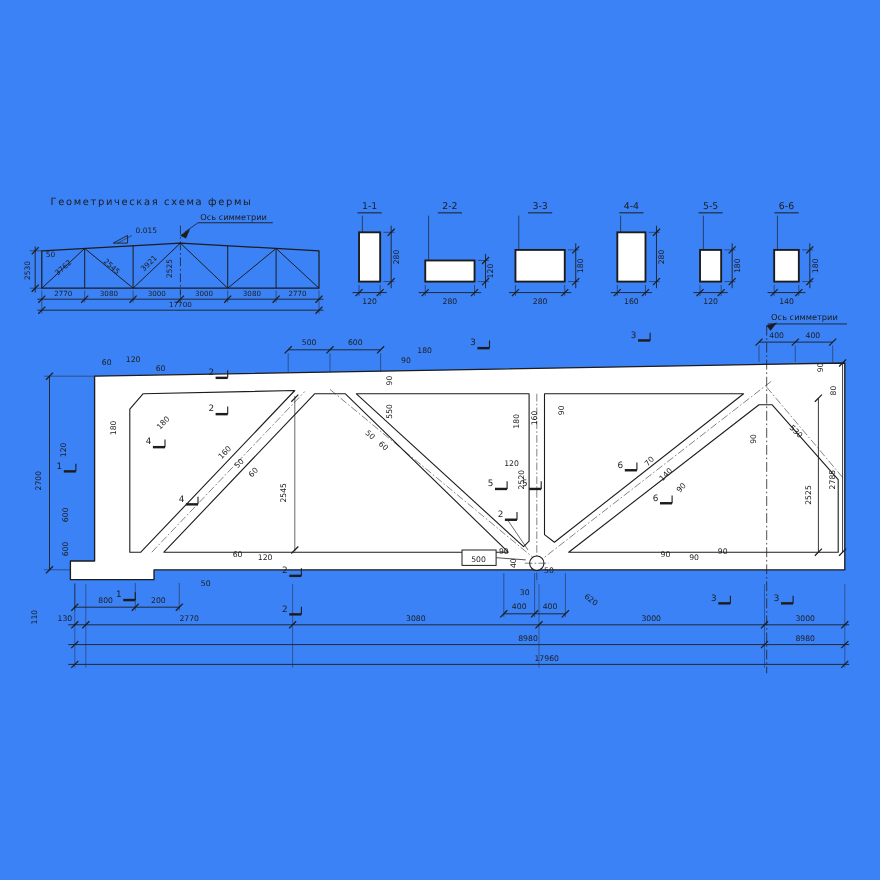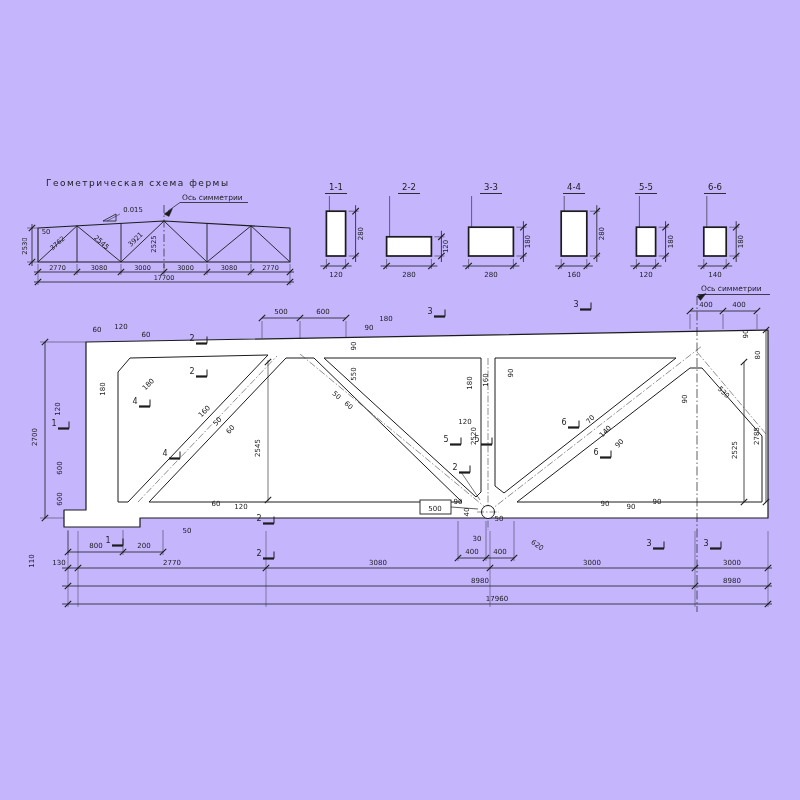--- a/index.html
+++ b/index.html
@@ -1,16 +1,16 @@
 <!DOCTYPE html>
 <html><head>
 <meta charset="utf-8">
 <style>
   html,body{margin:0;padding:0;background:#ffffff;width:800px;height:800px;overflow:hidden;}
-  .sheet{position:relative;width:800px;height:800px;background:#c4b5fd;}
+  .sheet{position:relative;width:800px;height:800px;background:#3b82f6;}
   svg{position:absolute;left:0;top:0;}
   text{fill:#1c1c1c;font-family:"DejaVu Sans","Liberation Sans",sans-serif;}
   .title{font-size:9px;letter-spacing:1.5px;}
   .axis-label{font-size:7.5px;}
 </style>
 </head>
 <body>
 
 <div class="sheet">
   <svg width="800" height="800" viewBox="0 0 800 800">

